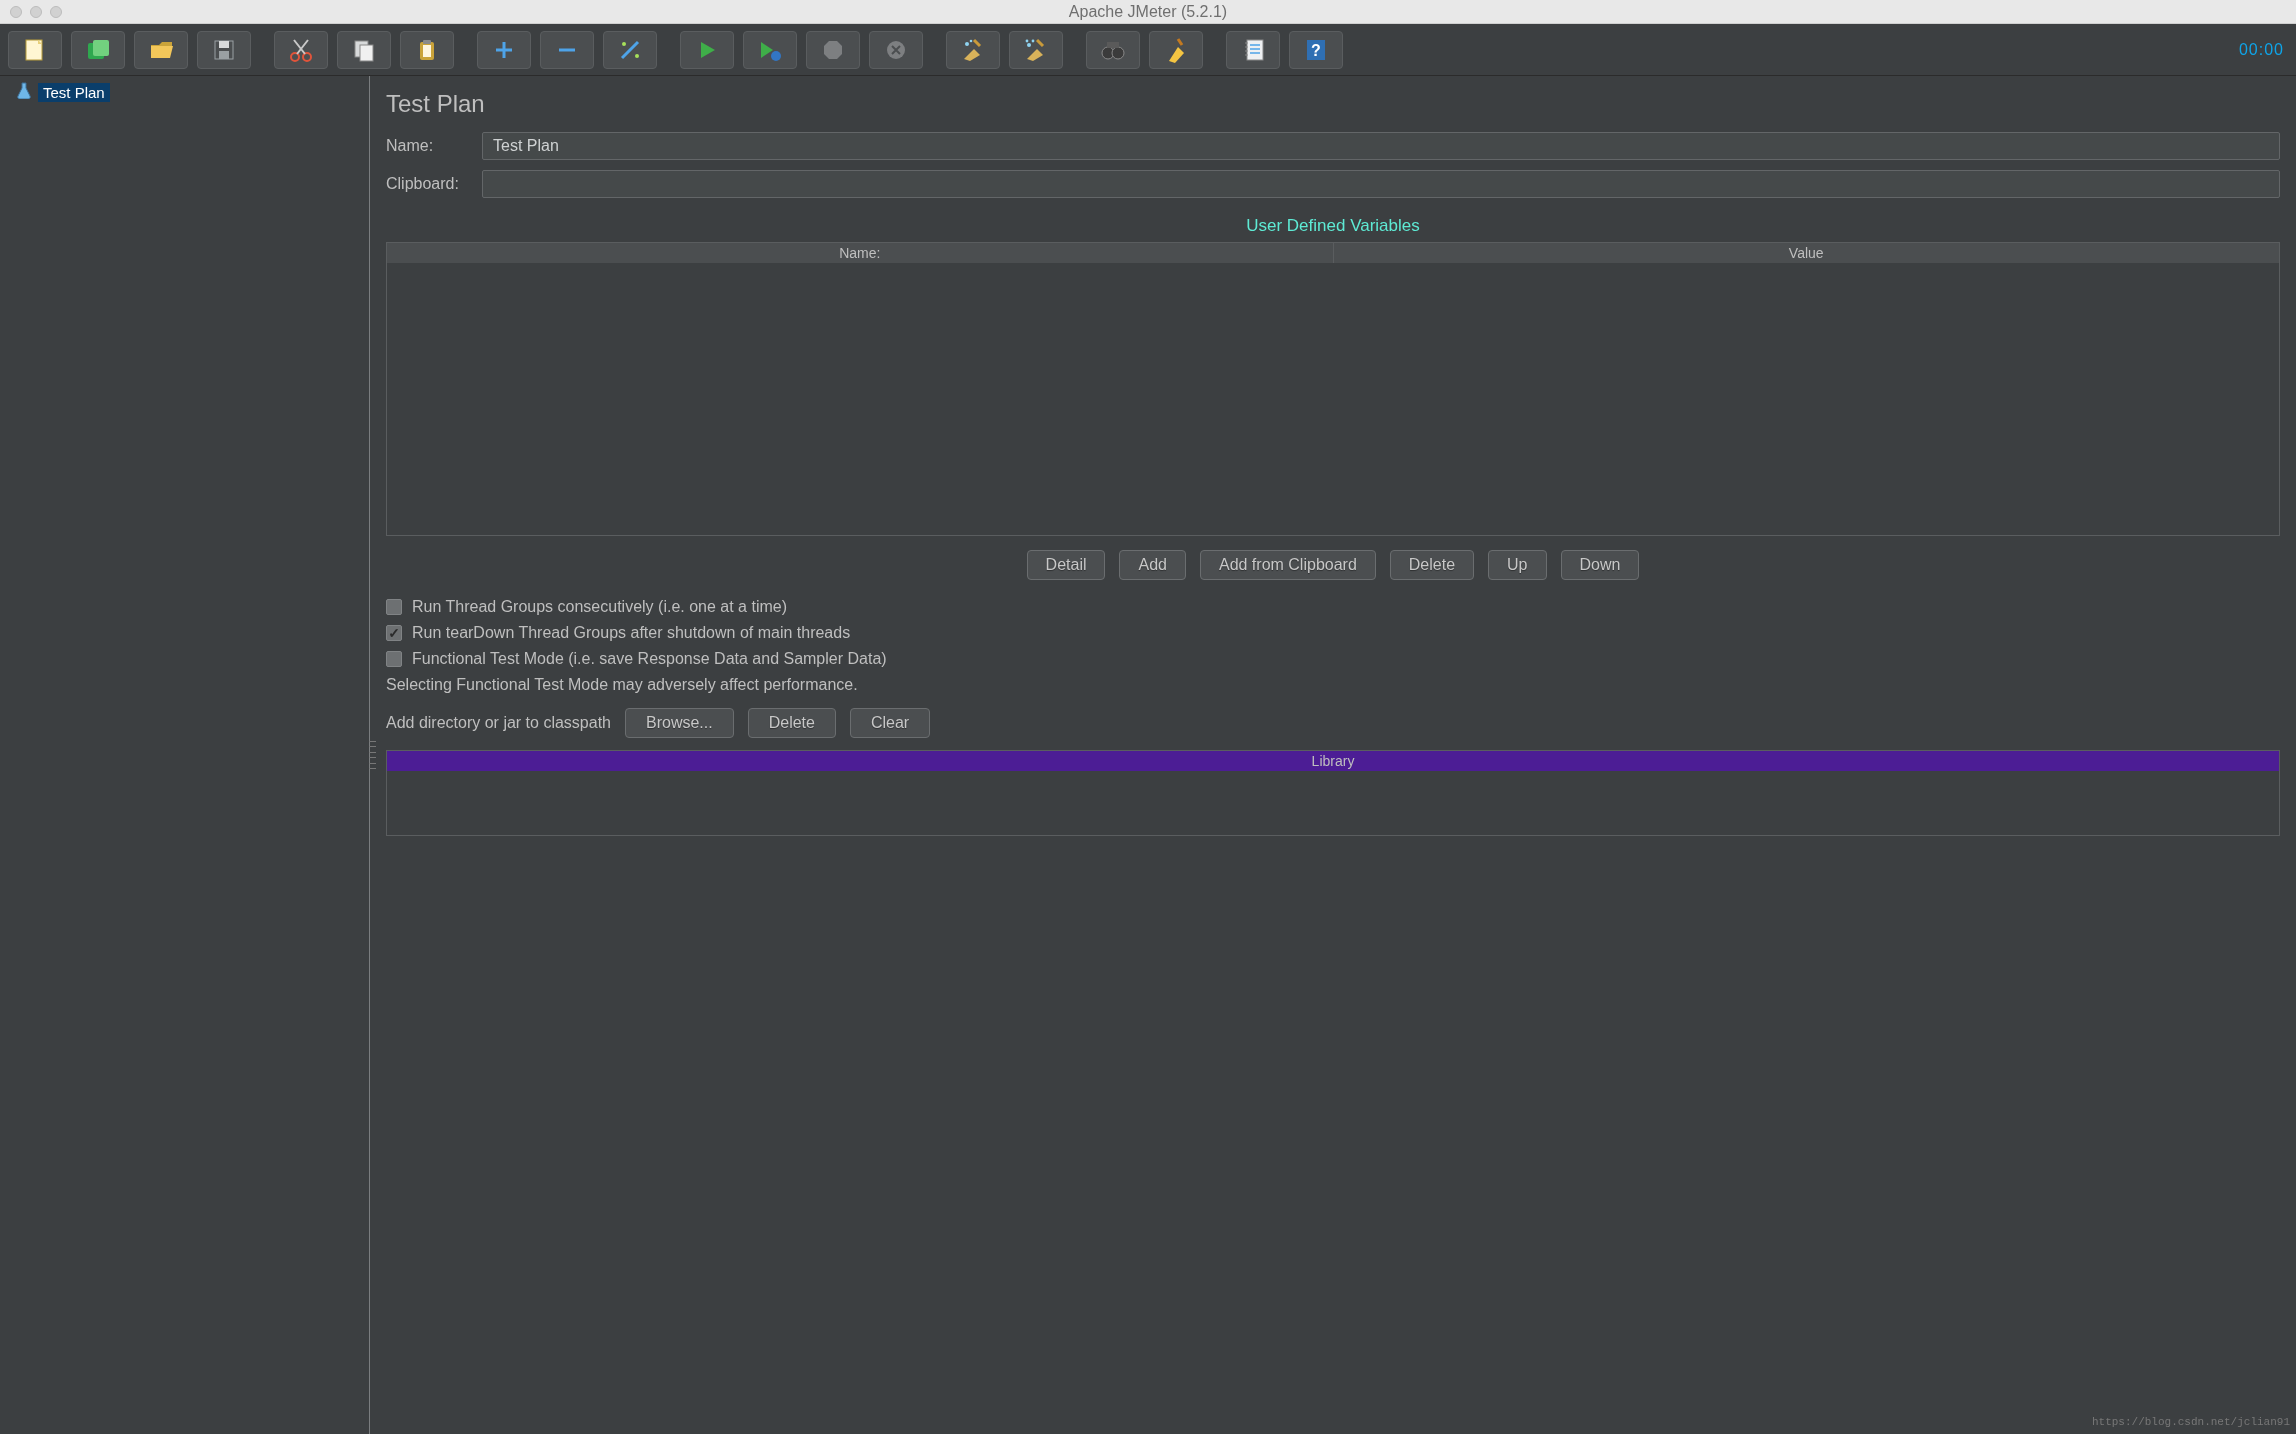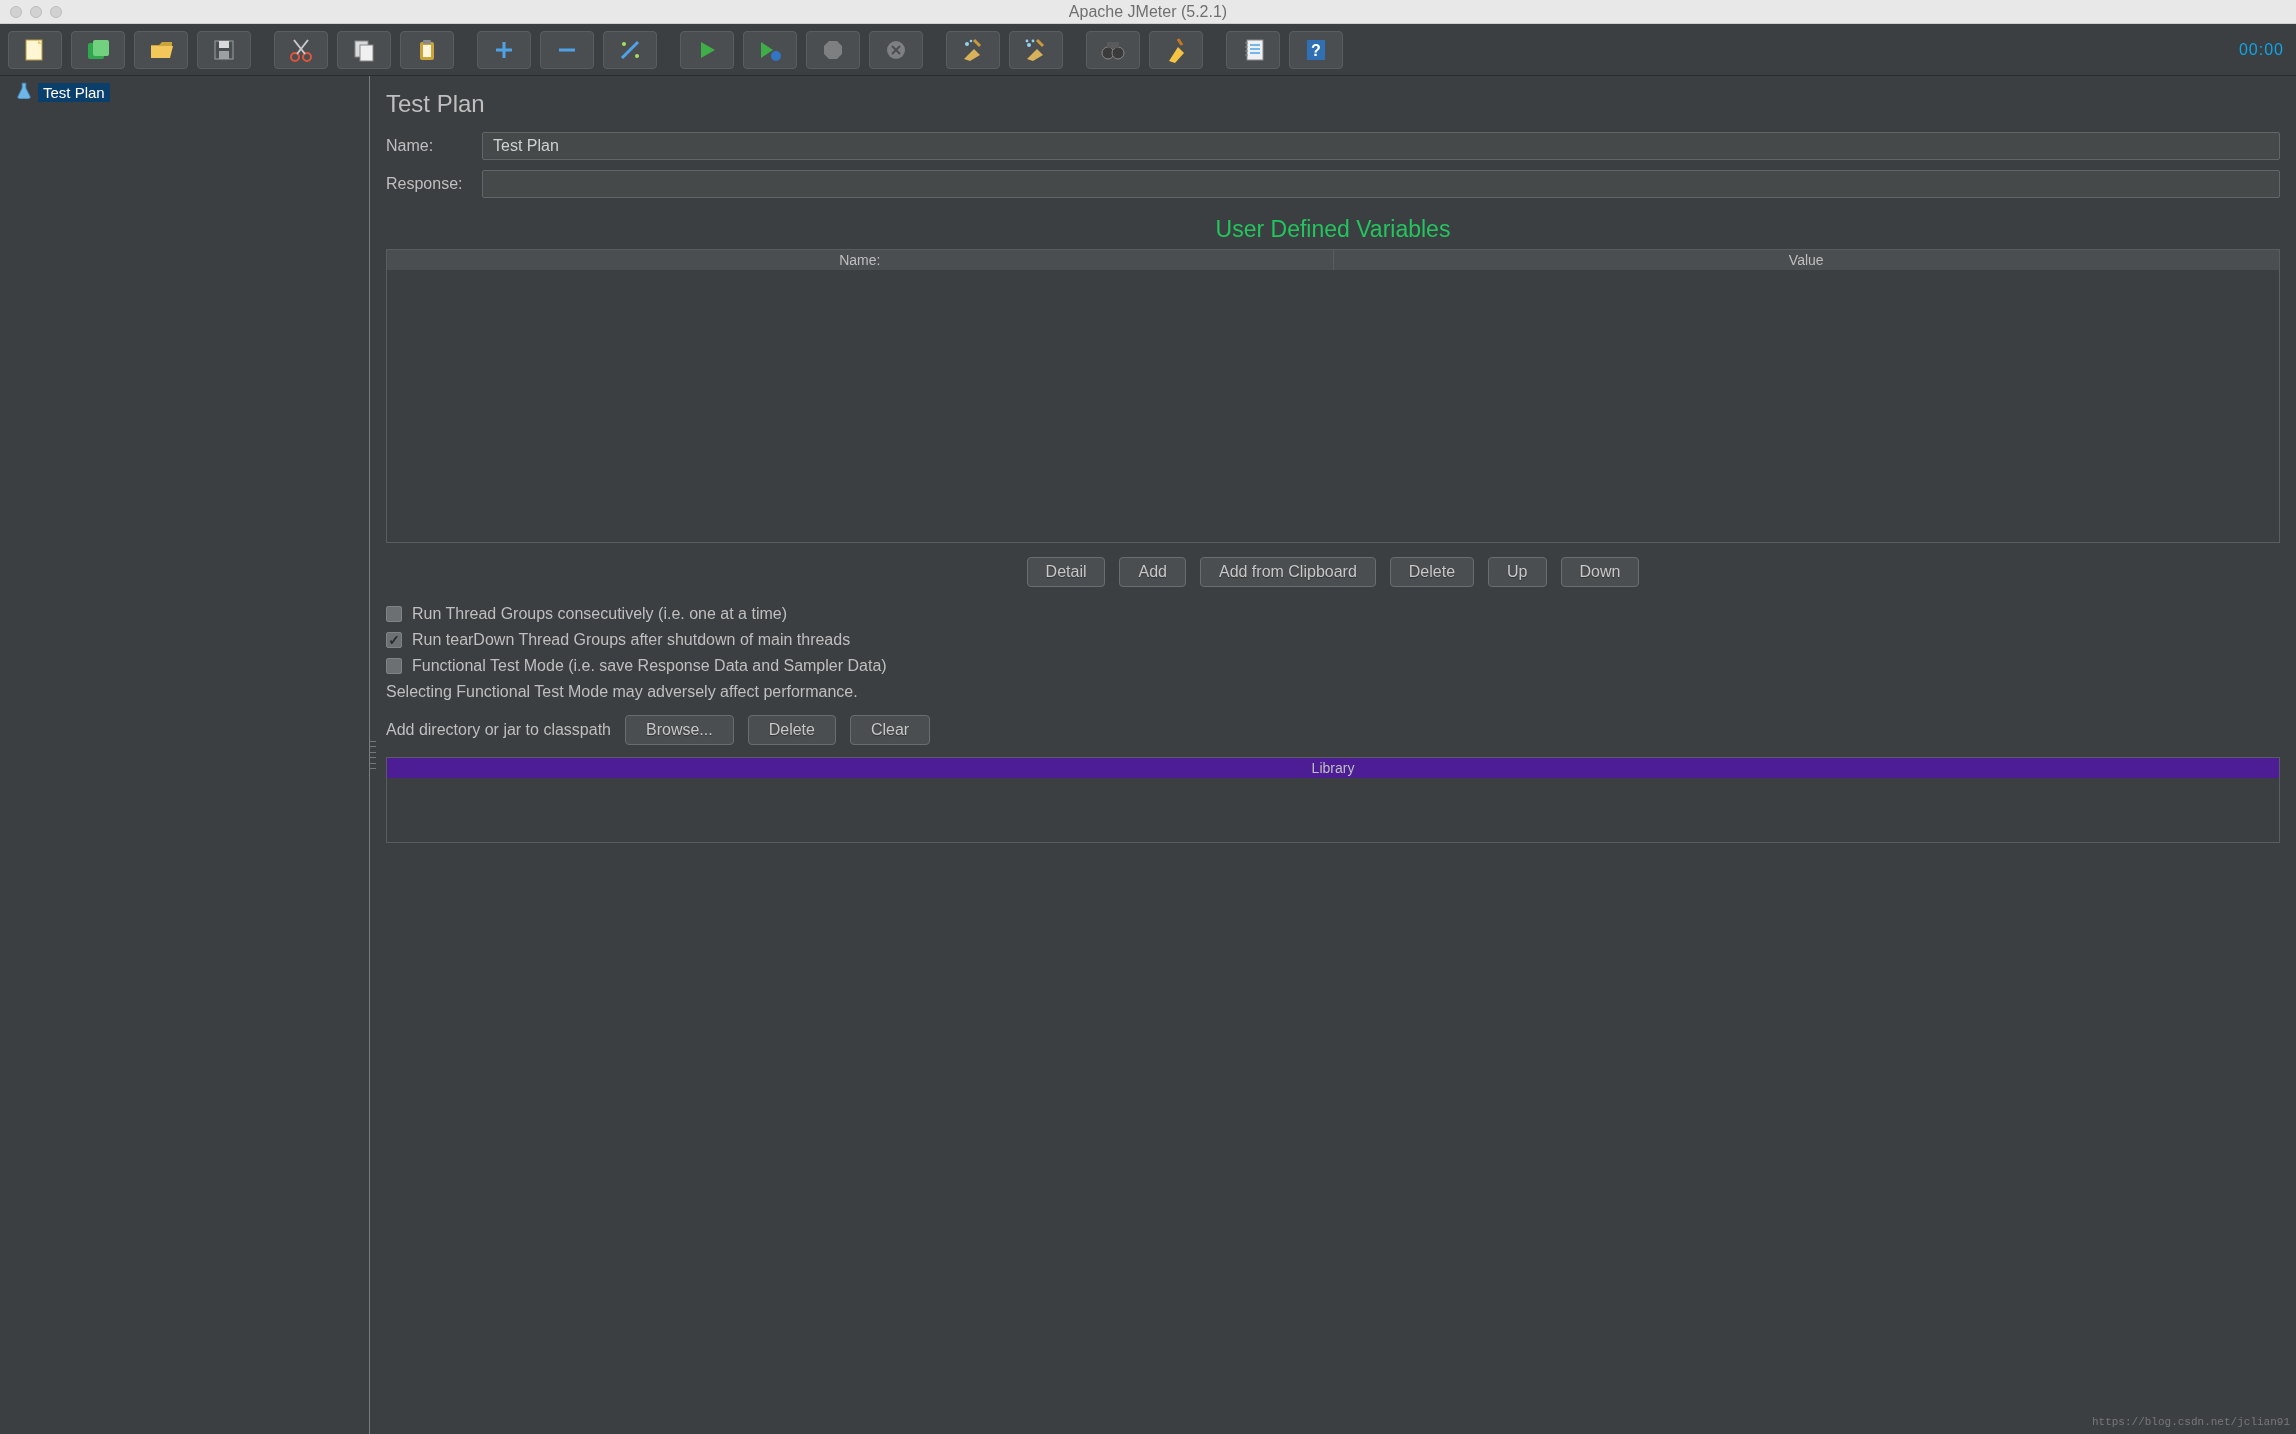--- a/index.html
+++ b/index.html
@@ -55,21 +55,21 @@
   .editor h1 { font-size: 24px; font-weight: 400; color: #bfbfbf; margin-bottom: 14px; }
 
   .frow { display: flex; align-items: center; margin-bottom: 10px; }
   .frow label { width: 96px; font-size: 16px; color: #bfbfbf; }
   .frow input[type=text] {
     flex: 1; height: 28px; background: #45494a; border: 1px solid #636668;
     color: #cfd2d3; font-size: 16px; padding: 0 10px; border-radius: 2px;
   }
 
   .section-title {
-    text-align: center; font-size: 23px; color: #22c55e; margin: 18px 0 6px 0;
+    text-align: center; font-size: 17px; color: #5eead4; margin: 18px 0 6px 0;
   }
 
   .grid {
     border: 1px solid #5a5d5f; height: 294px; display: flex; flex-direction: column;
   }
   .grid .ghead { display: flex; background: #4b4e50; height: 20px; }
   .grid .ghead .gc {
     flex: 1; text-align: center; font-size: 14px; color: #bfbfbf;
     border-right: 1px solid #5a5d5f; line-height: 20px;
   }
@@ -321,21 +321,21 @@
   </div>
 
   <div class="editor">
     <h1>Test Plan</h1>
 
     <div class="frow">
       <label>Name:</label>
       <input type="text" value="Test Plan" style="">
     </div>
     <div class="frow">
-      <label>Response:</label>
+      <label>Clipboard:</label>
       <input type="text" value="" style="">
     </div>
 
     <div class="section-title">User Defined Variables</div>
     <div class="grid">
       <div class="ghead">
         <div class="gc">Name:</div>
         <div class="gc">Value</div>
       </div>
       <div class="gbody"></div>

